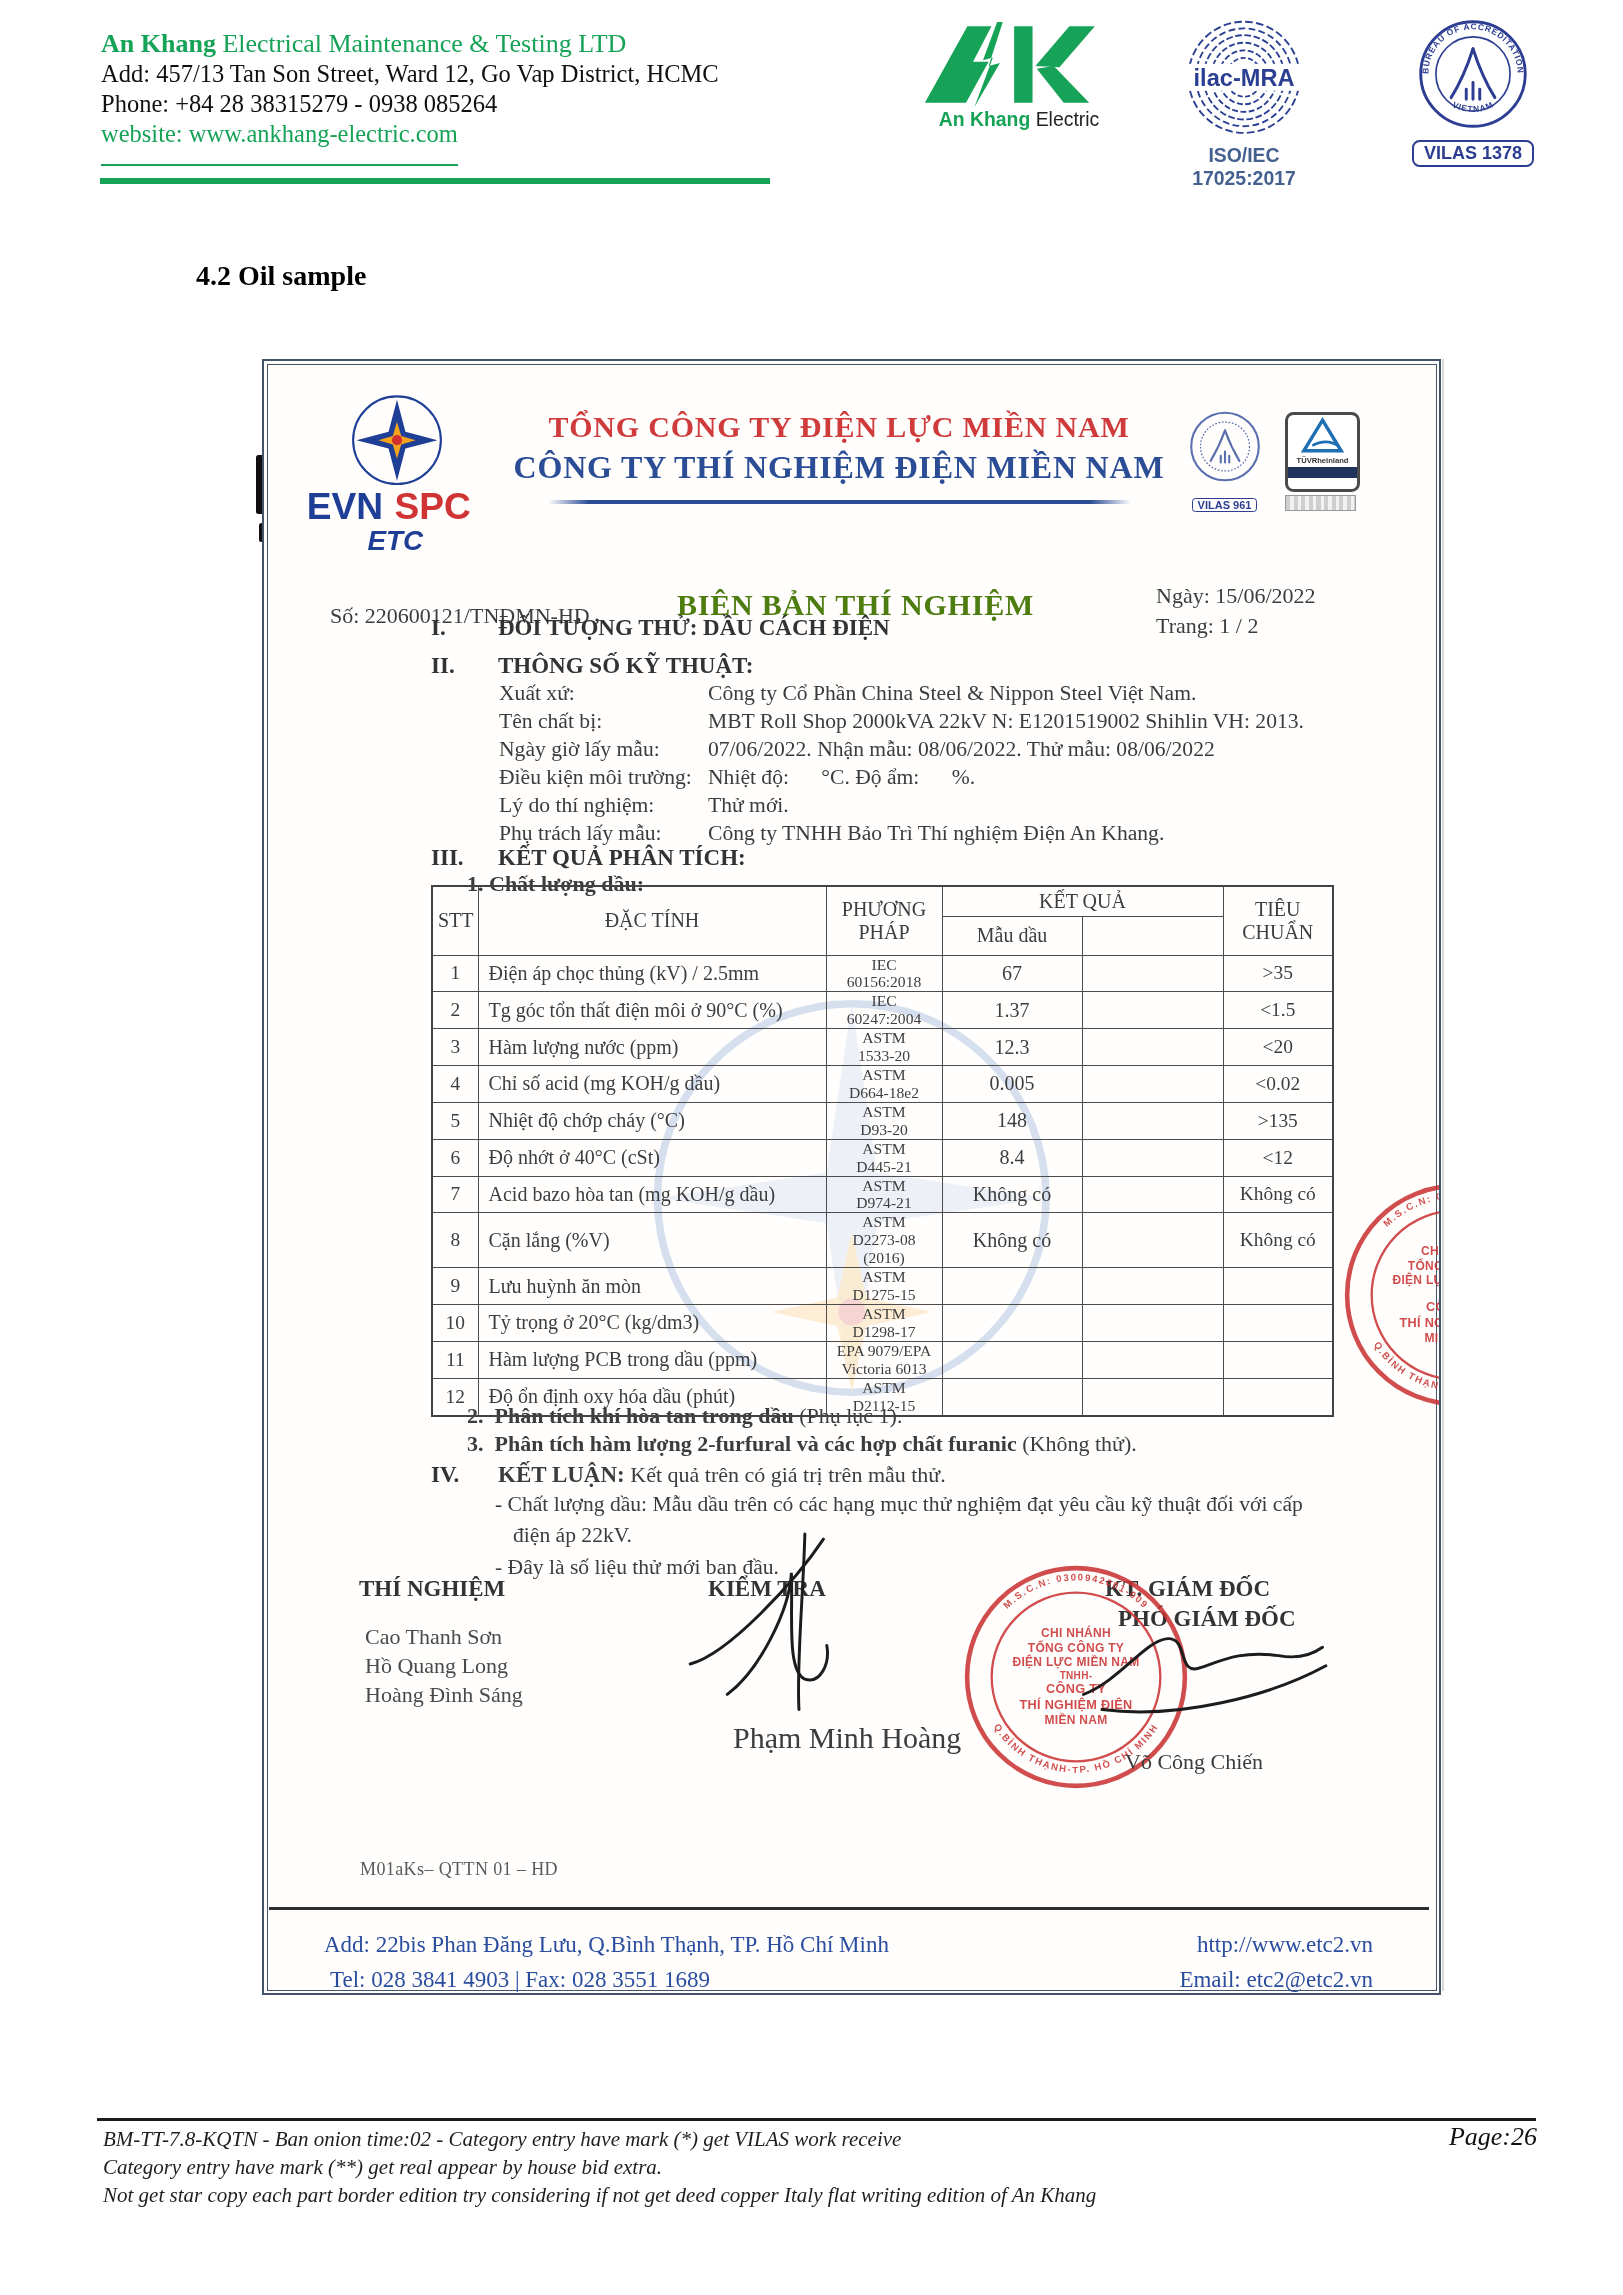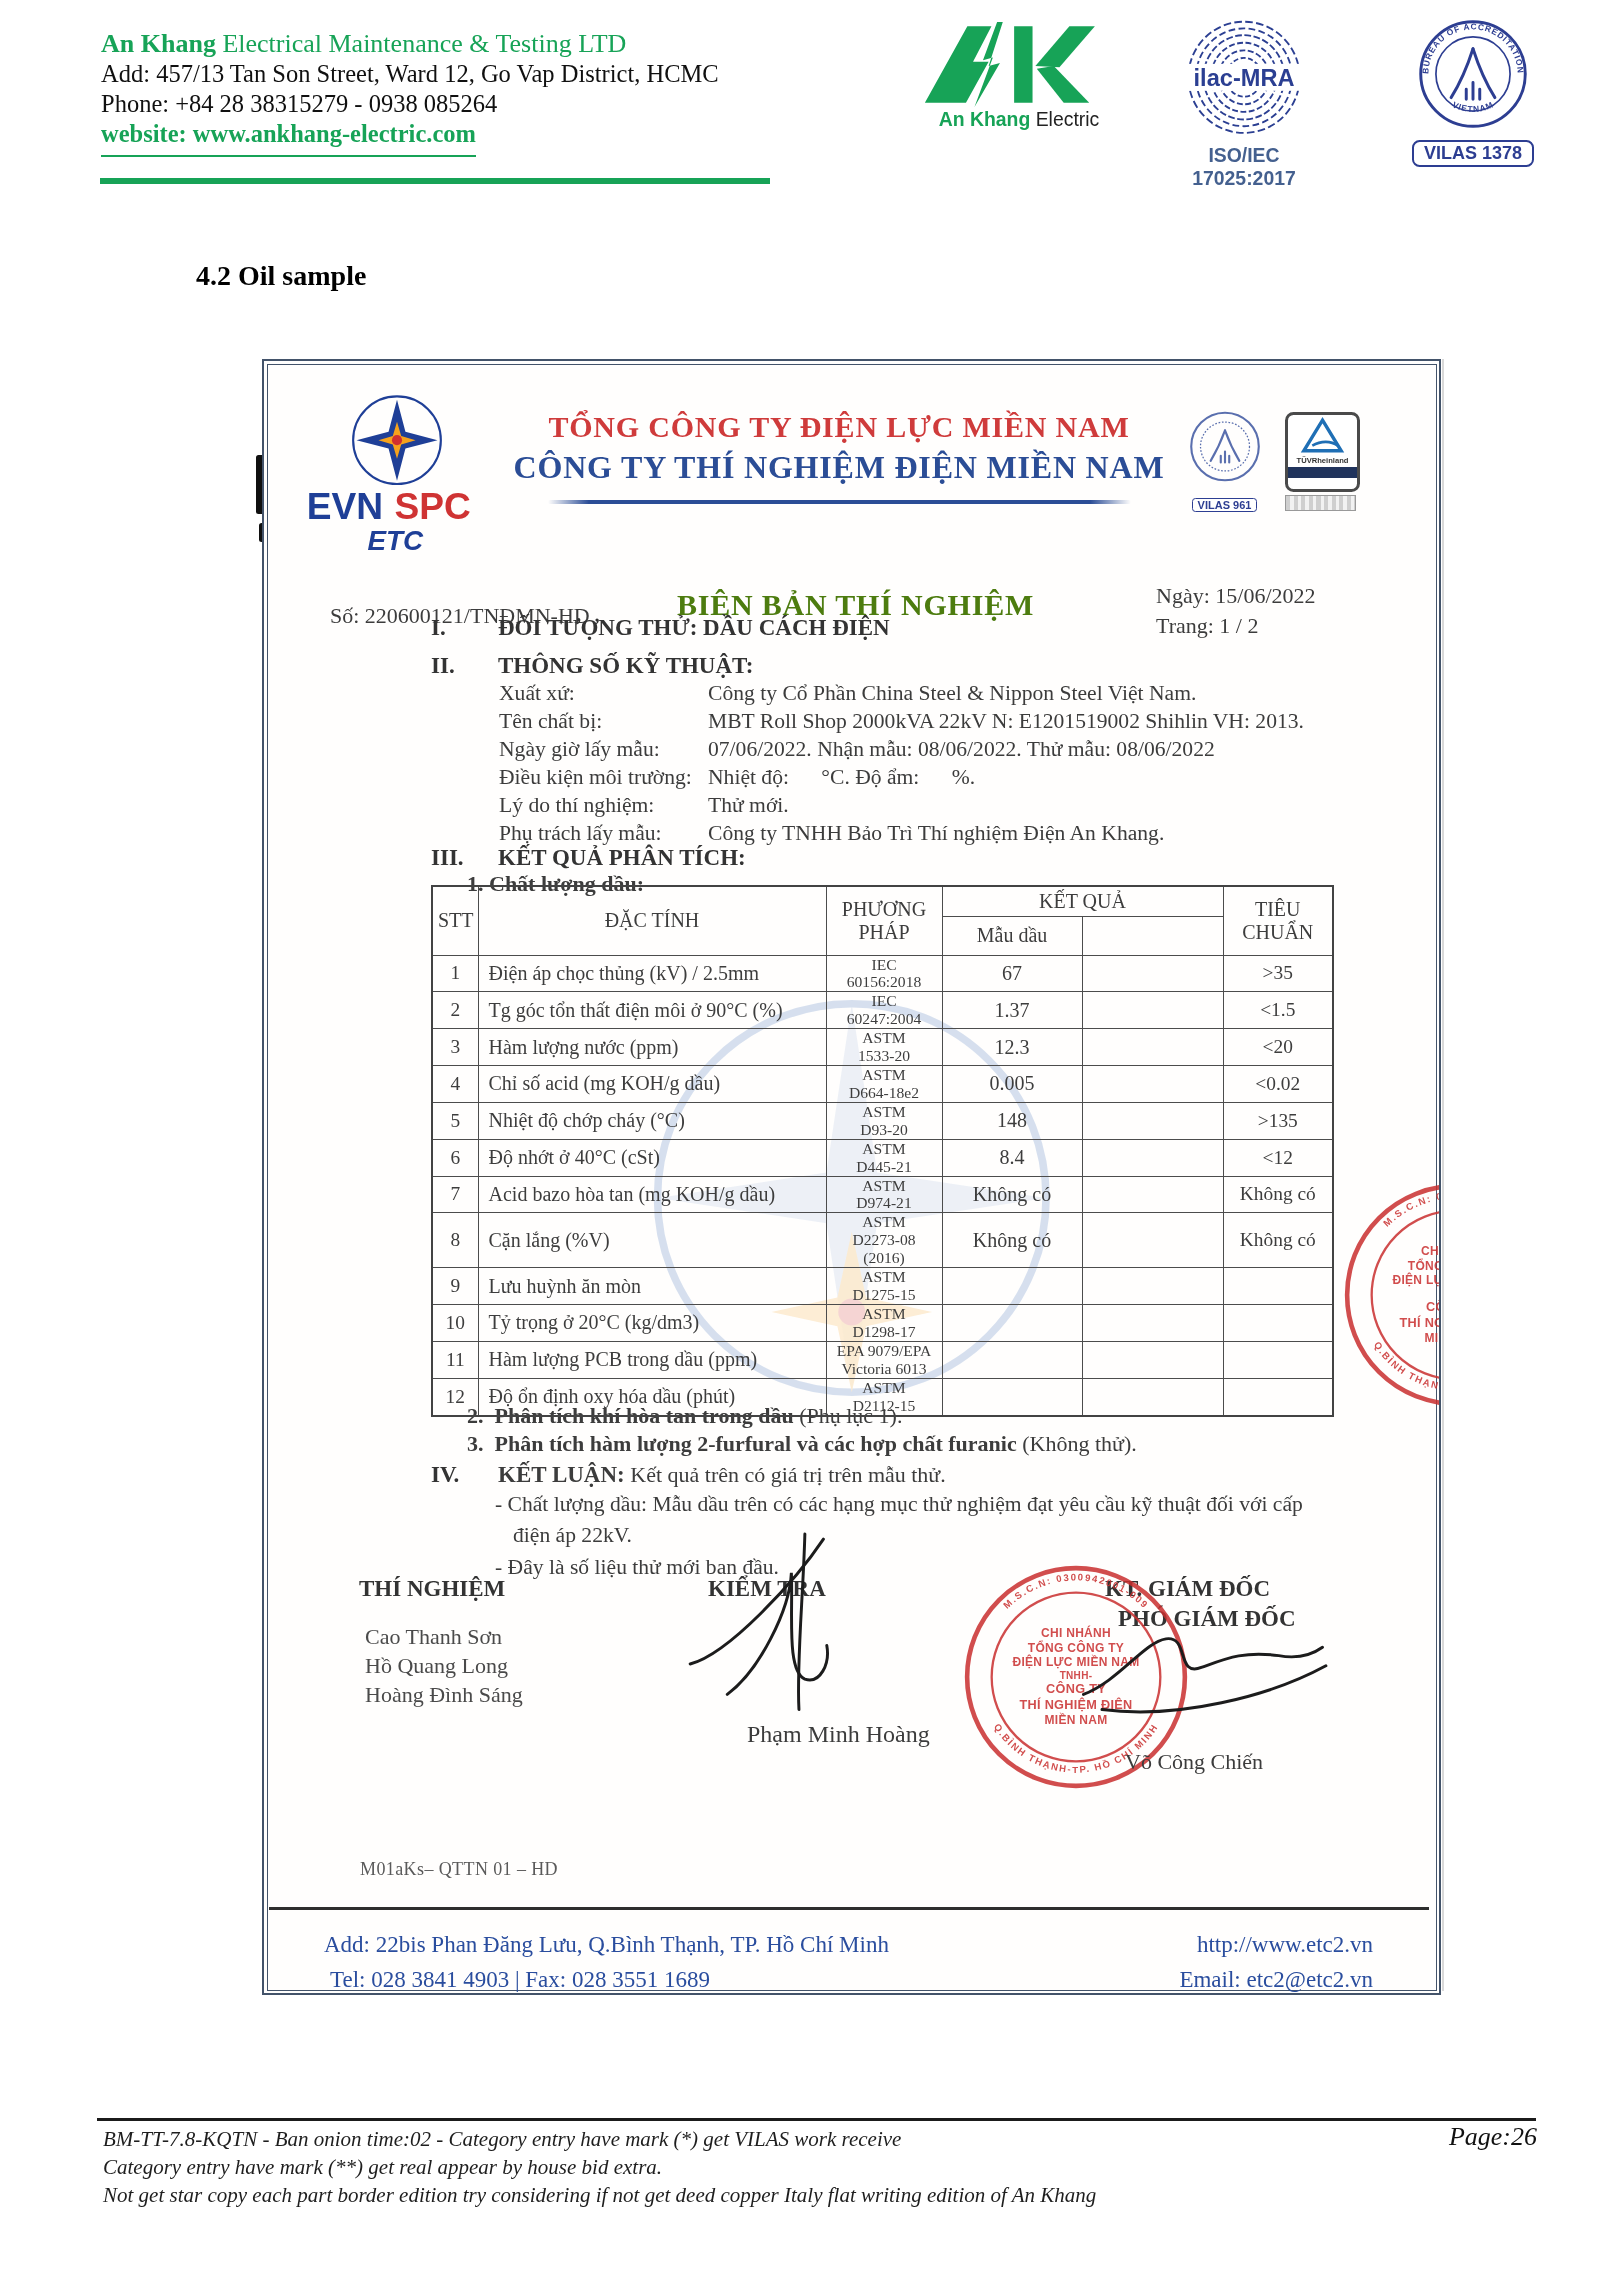--- a/index.html
+++ b/index.html
@@ -6,22 +6,22 @@
   #page{position:relative;width:1623px;height:2295px;background:#ffffff;overflow:hidden;
         font-family:"Liberation Serif",serif;color:#222;}
   .abs{position:absolute;}
   .nowrap{white-space:nowrap;}
 
   
   #letterhead{left:101px;top:29px;line-height:30px;}
   .lh-line1{font-size:26px;color:#17a357;}
   .lh-line1 b{font-weight:bold;}
   .lh-line2,.lh-line3{font-size:24.5px;color:#101010;}
-  .lh-line4{font-size:24.5px;color:#17a357;font-weight:bold;display:inline-block;
-            border-bottom:2.5px solid #17a357;padding-bottom:6px;}
+  .lh-line4{font-size:24.5px;color:#17a357;font-weight:normal;display:inline-block;
+            border-bottom:2.5px solid #17a357;padding-bottom:15px;}
   #green-rule{left:100px;top:178px;width:670px;height:6px;background:#17a357;}
 
   
   #ak-logo{left:923px;top:22px;}
   #ak-caption{left:922px;top:108px;width:194px;text-align:center;
               font-family:"Liberation Sans",sans-serif;font-size:19.4px;color:#222;}
   #ak-caption b{color:#17a357;}
   #ilac-block{left:1168px;top:20px;width:152px;text-align:center;}
   #ilac-caption{margin-top:1.7px;font-family:"Liberation Sans",sans-serif;
                 font-size:19.4px;font-weight:bold;color:#44608f;}
@@ -109,21 +109,21 @@
   
   .sigtitle{position:absolute;font-weight:bold;font-size:23px;color:#333;}
   #sig-left-title{left:95px;top:1215px;}
   #sig-mid-title{left:444px;top:1215px;}
   #sig-right-title1{left:841px;top:1215px;width:220px;}
   #sig-right-title2{left:854px;top:1245px;width:220px;}
   #tester-names{left:101px;top:1263px;font-size:22px;color:#4a4a4a;}
   #tester-names div{height:29px;}
   #sig1{left:414px;top:1168px;z-index:4;}
   #sig2{left:812px;top:1261px;z-index:5;}
-  #sig-mid-name{left:483px;top:1360px;font-size:24px;z-index:4;}
+  #sig-mid-name{left:469px;top:1360px;font-size:30px;z-index:4;}
   #sig-right-name{left:861px;top:1388px;font-size:22px;z-index:5;}
 
   
   .stamp{position:absolute;width:230px;height:230px;opacity:0.85;z-index:3;}
   .stamp svg{position:absolute;inset:0;}
   .stamp-center{position:absolute;inset:0;display:flex;flex-direction:column;align-items:center;
       justify-content:center;text-align:center;color:#c92f2f;font-family:"Liberation Sans",sans-serif;
       font-weight:bold;line-height:1.22;letter-spacing:0.3px;padding:0 25px;}
   #stamp-table{left:1077px;top:819px;}
   #stamp-sign{left:697px;top:1201px;}

